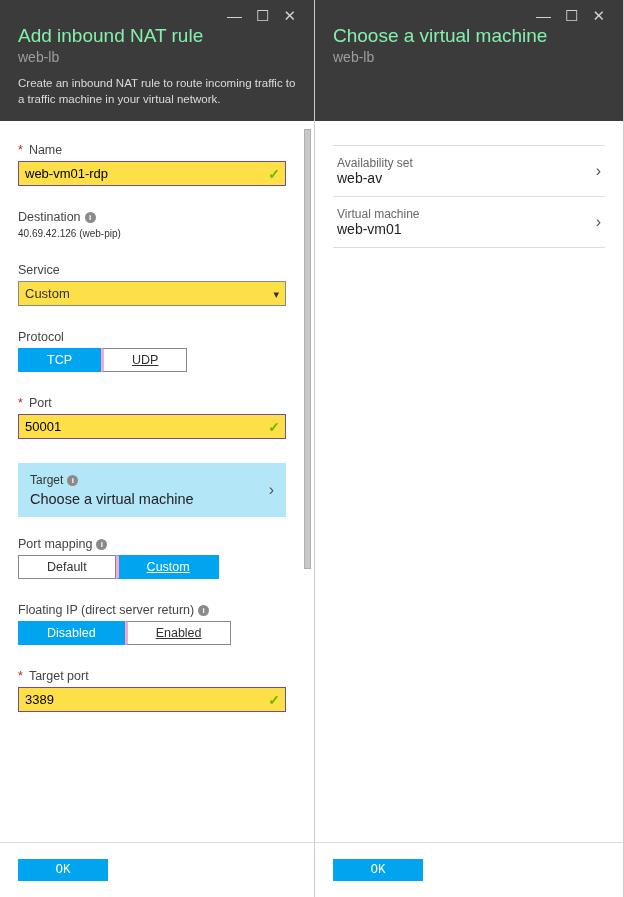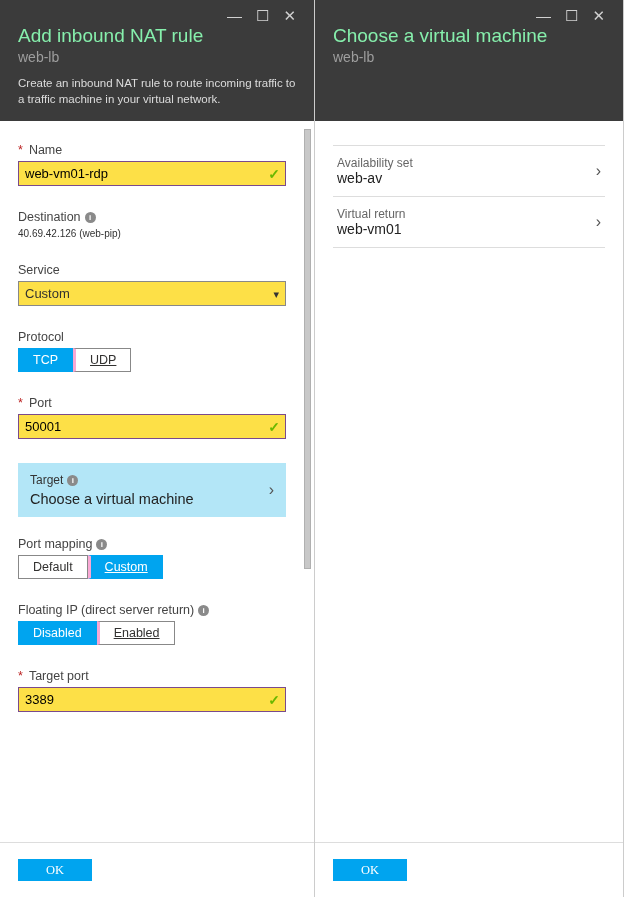--- a/index.html
+++ b/index.html
@@ -92,21 +92,21 @@
       display: flex; align-items: center;
       cursor: pointer;
     }
     .select .caret {
       position: absolute; right: 6px; top: 50%; transform: translateY(-50%);
       font-size: 11px; color: #333;
     }
     .toggle-group { display: flex; }
     .toggle-btn {
       border: 1px solid #888;
-      padding: 4px 14px;
+      padding: 4px 28px;
       font-size: 12.5px;
       background: #fff;
       cursor: pointer;
       min-width: 46px;
       text-align: center;
     }
     .toggle-btn.sel { background: #00a4ef; color: #fff; border-color: #00a4ef; }
     .toggle-btn + .toggle-btn { border-left: none; }
     .toggle-btn.sel + .toggle-btn, .toggle-btn + .toggle-btn.sel { border-left: 3px solid #f9a8d4; text-decoration: underline; }
     .target-box {
@@ -124,25 +124,25 @@
     .chev { font-size: 16px; color: #555; }
     .footer {
       border-top: 1px solid #ddd;
       padding: 16px 18px;
       background: #fff;
     }
     .ok-btn {
       background: #00a4ef;
       color: #fff;
       border: none;
-      width: 74px;
+      width: 90px;
       height: 22px;
       font-size: 12.5px;
       cursor: pointer;
-      font-family: Liberation Serif, serif;
+      font-family: Liberation Mono, monospace;
     }
     
     .rcontent { padding: 24px 18px; }
     .row {
       border-top: 1px solid #ddd;
       border-bottom: 1px solid #ddd;
       padding: 10px 4px;
       display: flex;
       justify-content: space-between;
       align-items: center;
@@ -293,21 +293,21 @@
     <div class="rcontent">
       <div class="row">
         <div class="rl">
           <div class="row-label">Availability set</div>
           <div class="row-val">web-av</div>
         </div>
         <span class="chev">›</span>
       </div>
       <div class="row">
         <div class="rl">
-          <div class="row-label">Virtual return</div>
+          <div class="row-label">Virtual machine</div>
           <div class="row-val">web-vm01</div>
         </div>
         <span class="chev">›</span>
       </div>
     </div>
   </div>
 
   <div class="footer">
     <button class="ok-btn">OK</button>
   </div>

